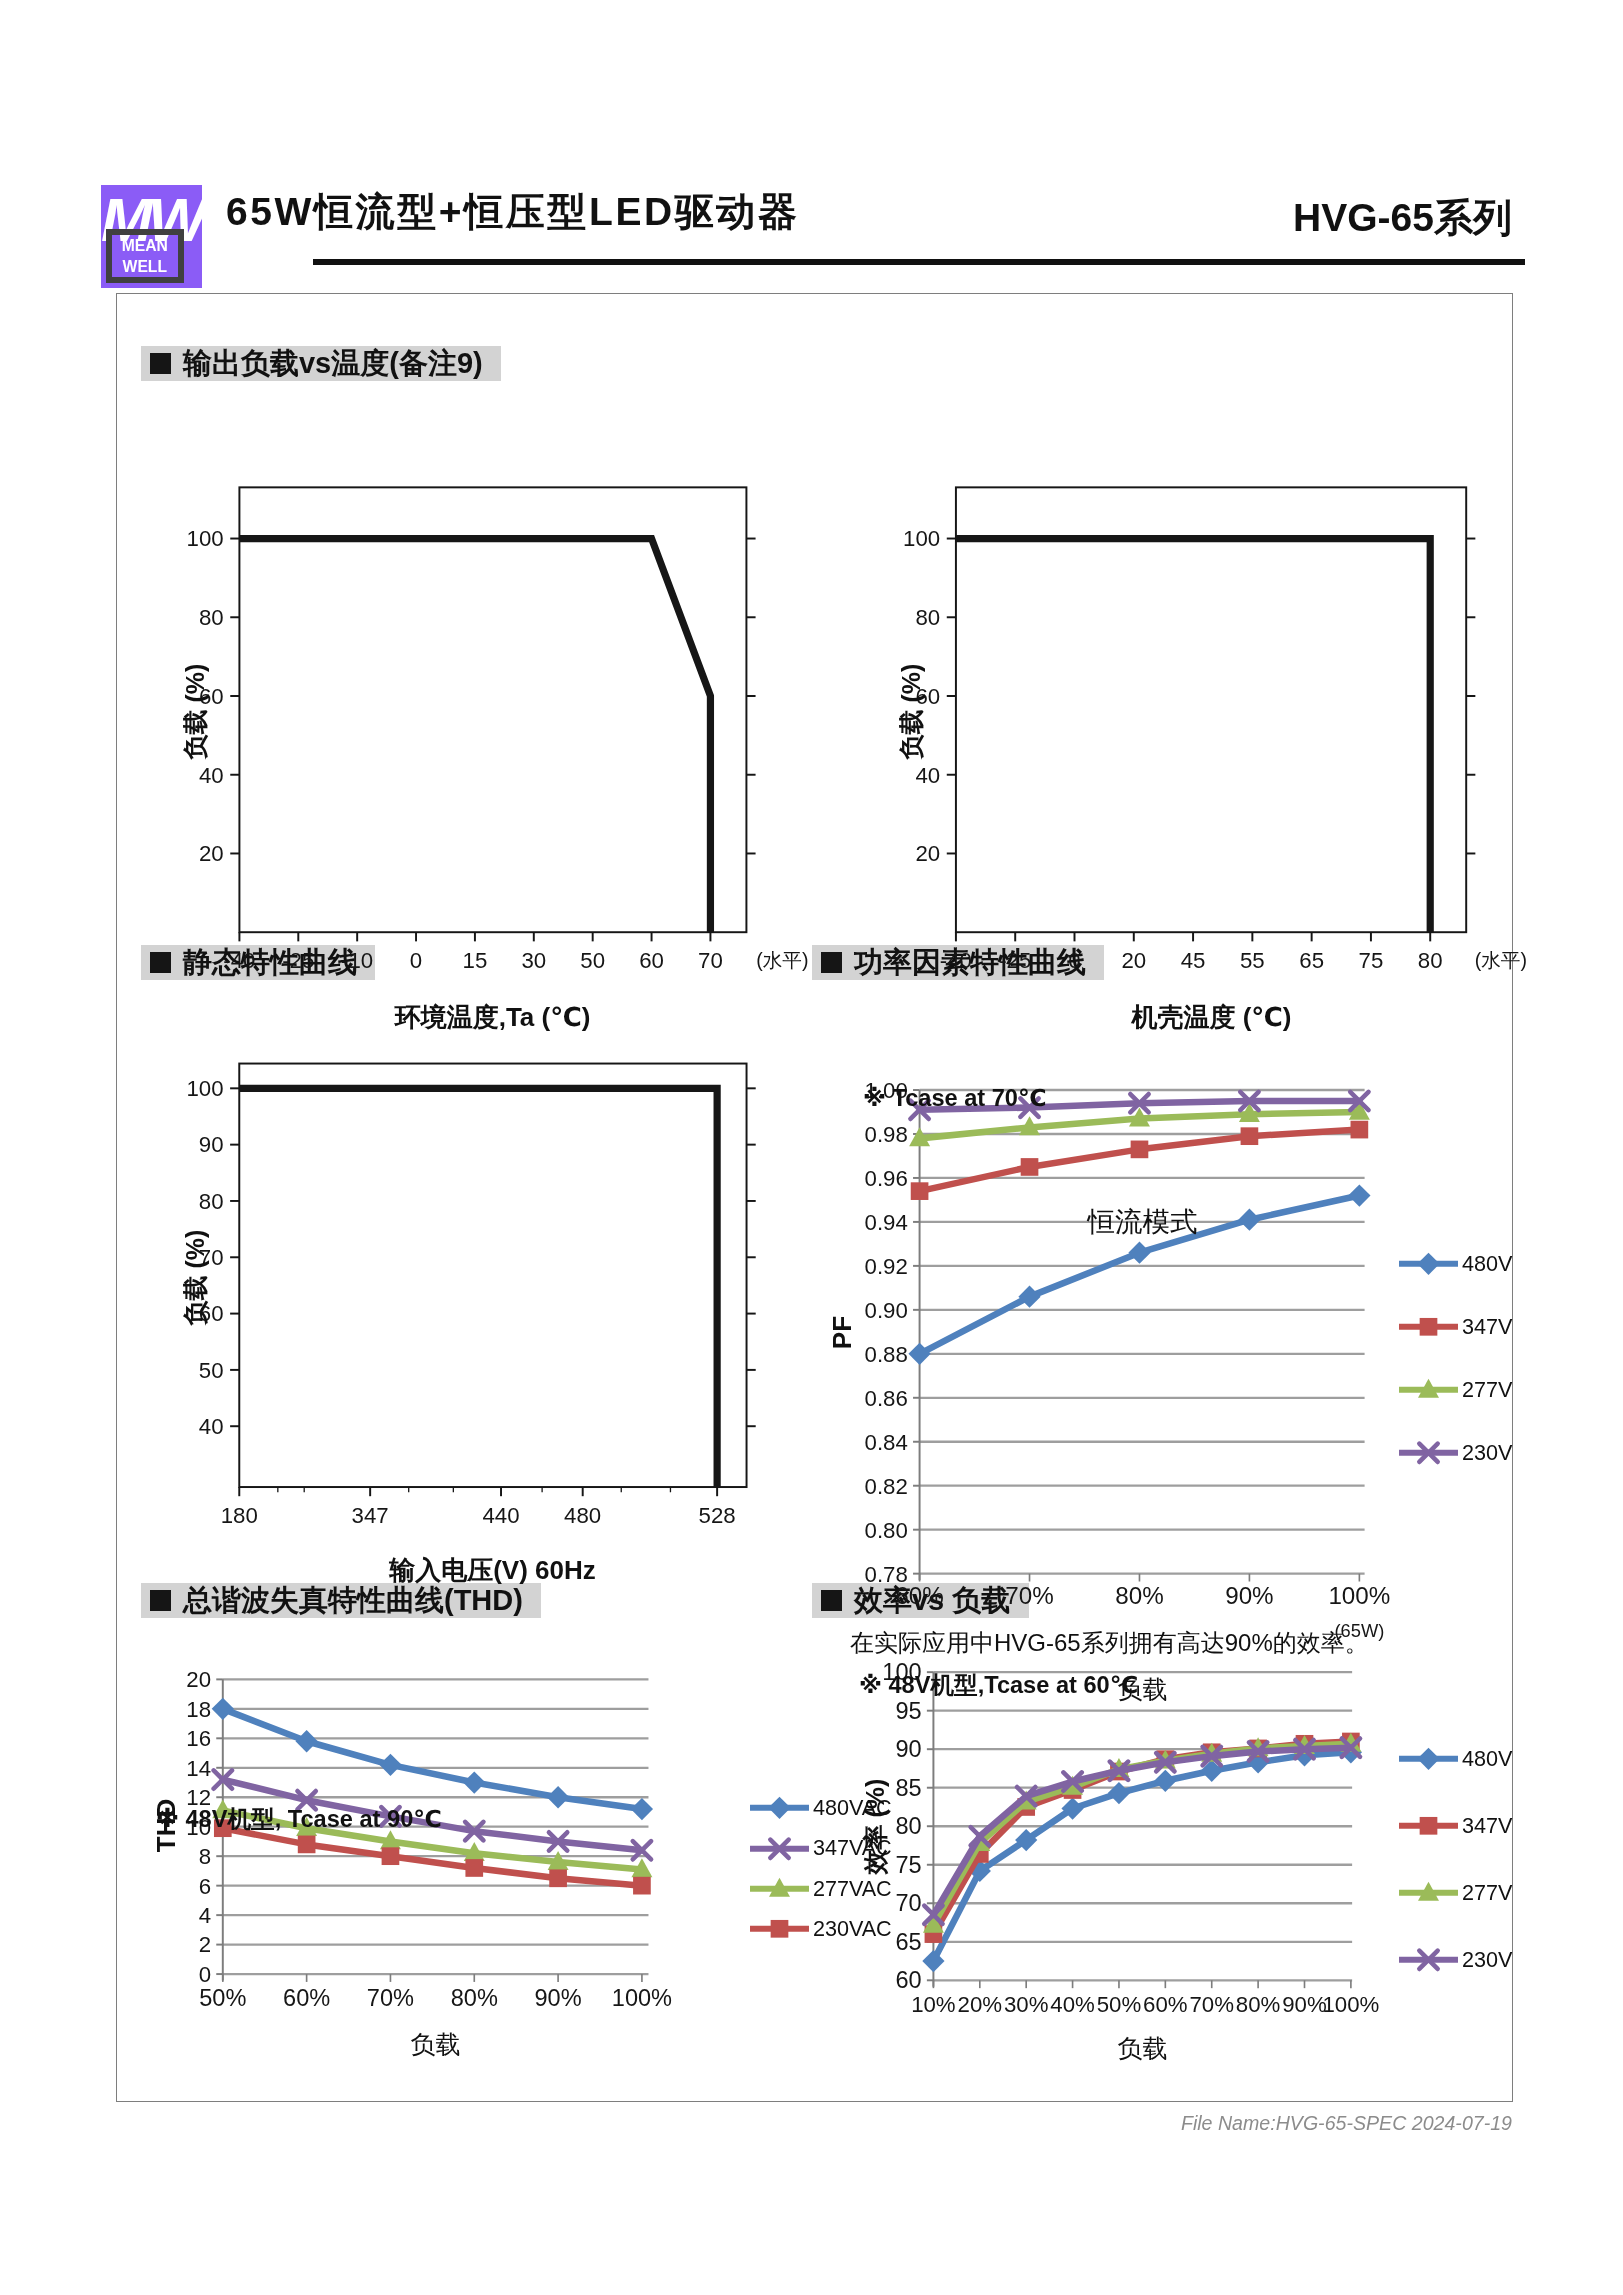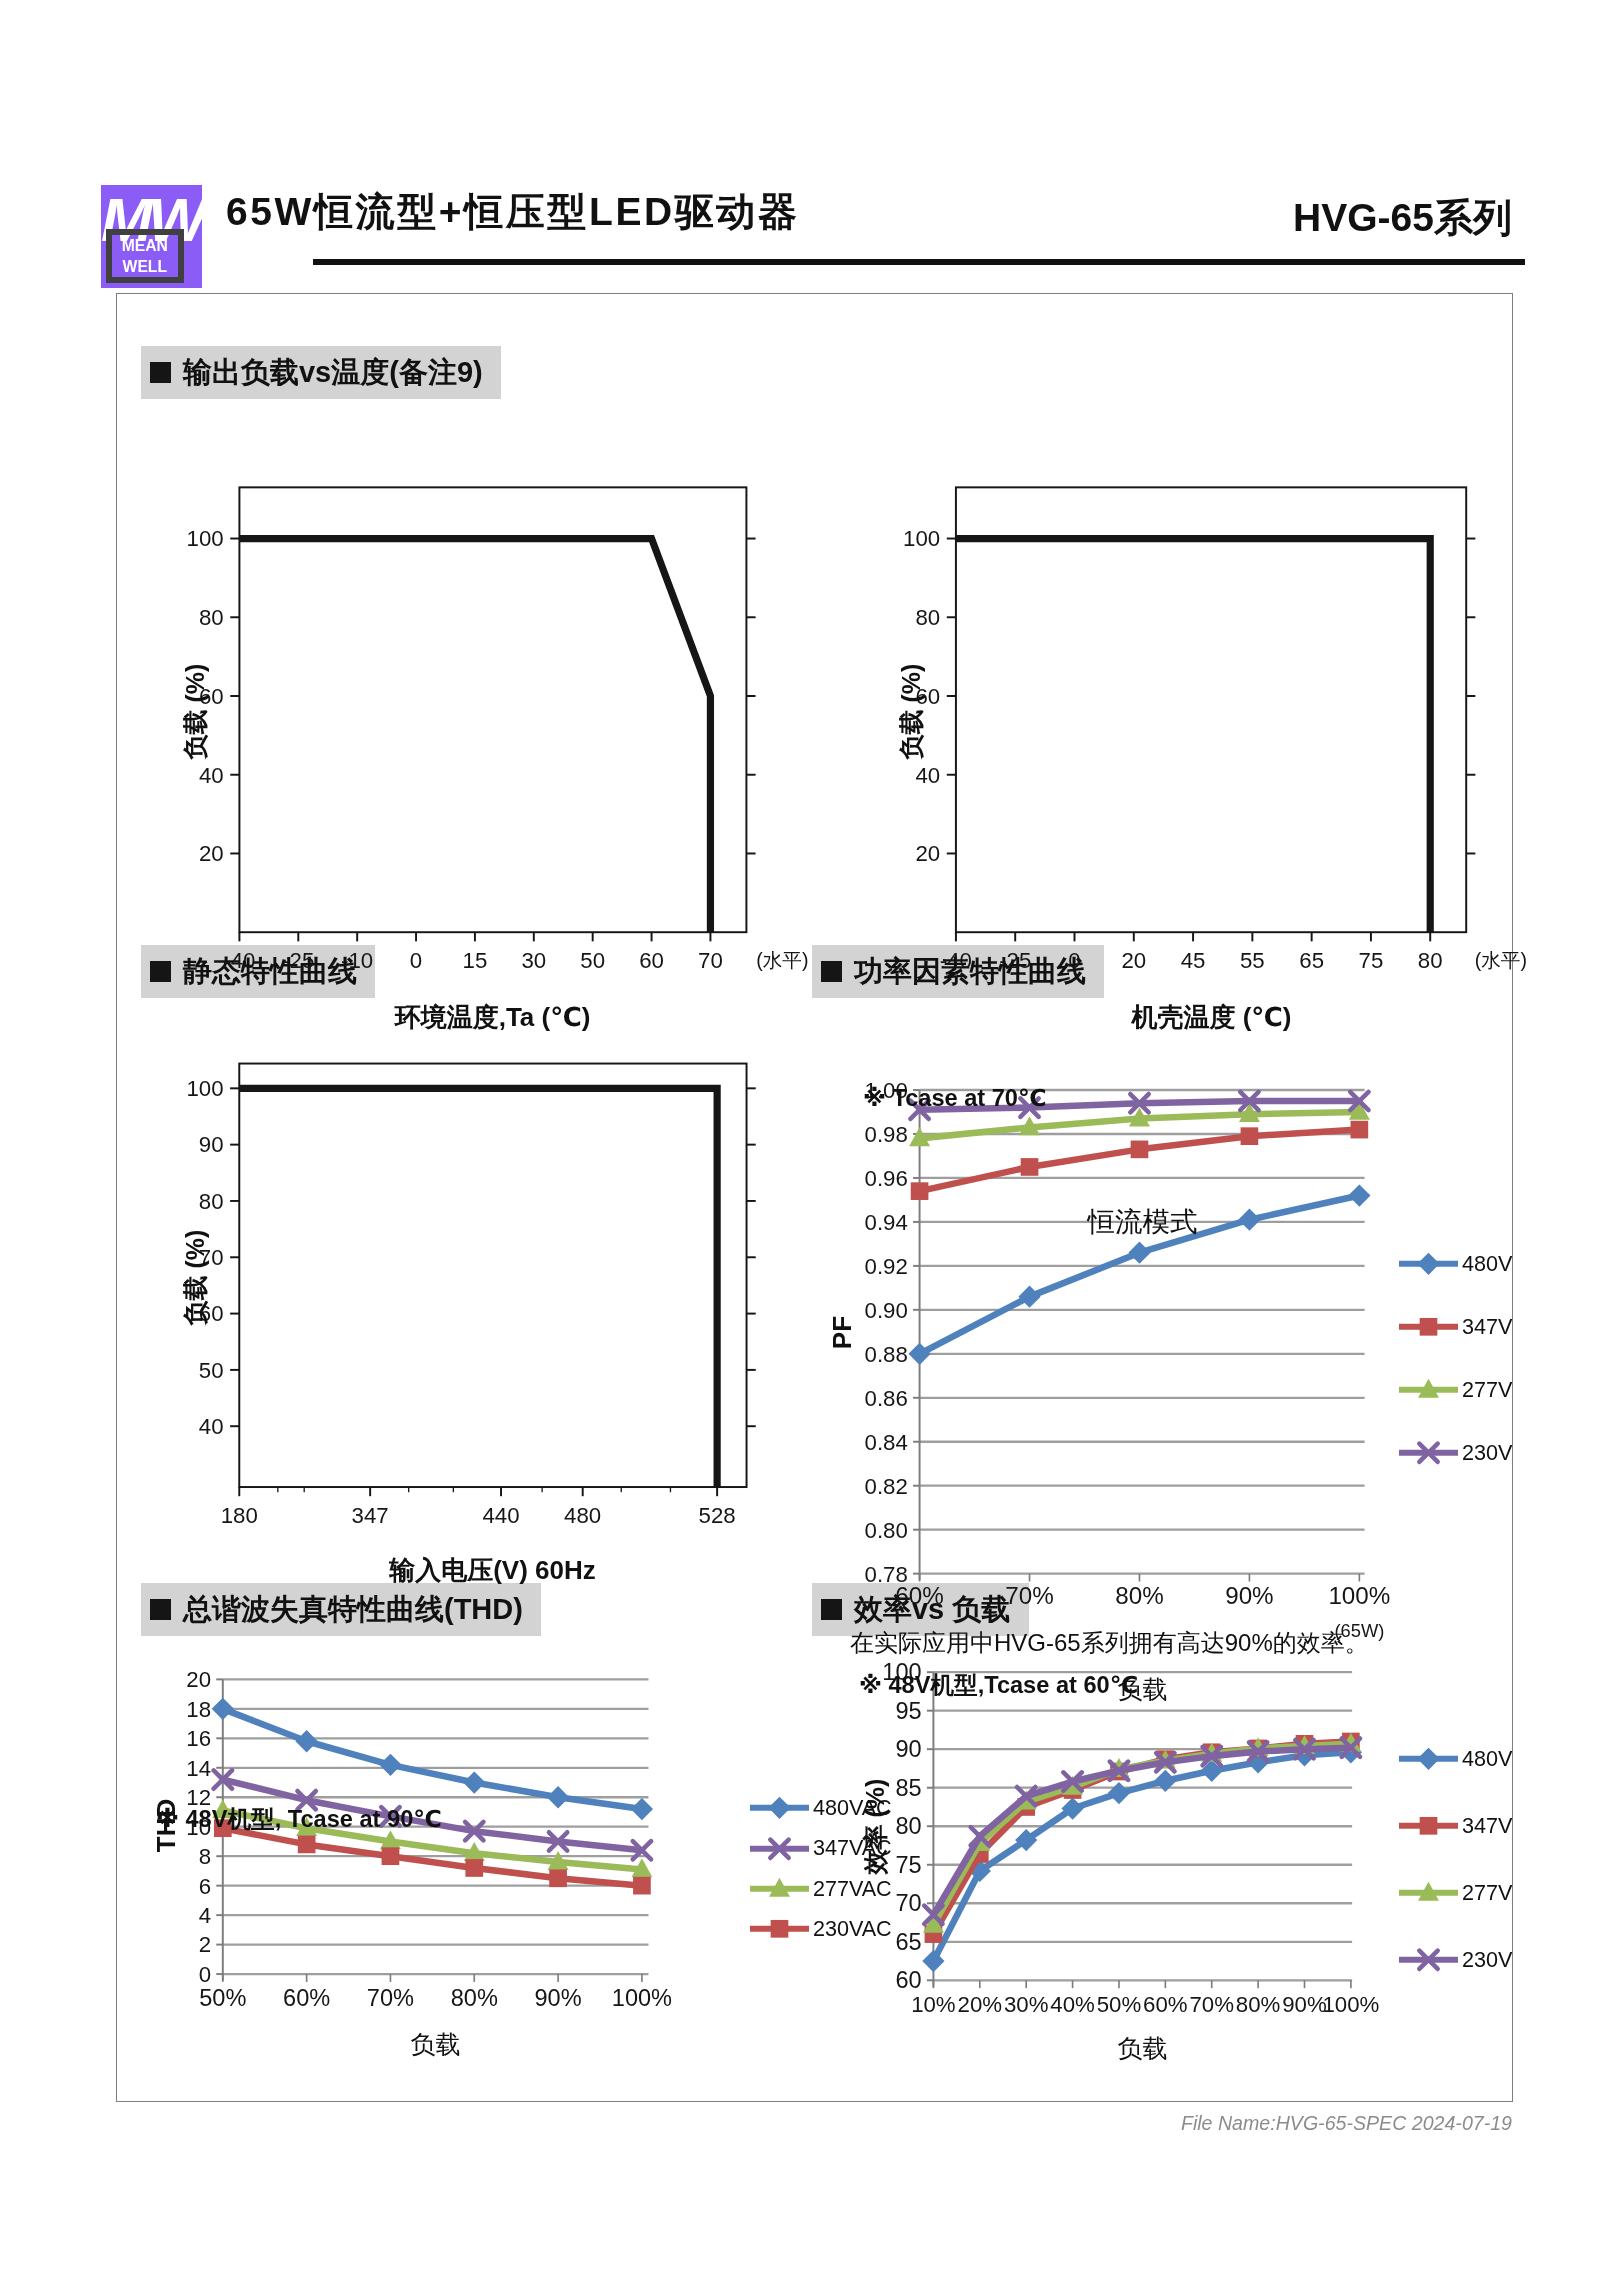--- a/index.html
+++ b/index.html
@@ -10,21 +10,21 @@
   .logo { left:101px; top:185px; width:101px; height:103px; background:#8b5cf6; }
   .logo-mw { font-size:62px; font-weight:bold; font-style:italic; color:#fff; text-align:center;
              line-height:69px; letter-spacing:-4.6px; }
   .logo-sub { position:absolute; left:4.6px; right:18px; bottom:4.6px; border:6px solid #404040; color:#fff;
               font-weight:bold; font-size:15.7px; text-align:center; line-height:21px; }
   .title-main { left:226px; top:185px; font-size:39px; font-weight:bold; letter-spacing:2.6px; white-space:nowrap; }
   .title-series { left:1204px; top:191px; width:308px; text-align:right; font-size:39px; font-weight:bold; white-space:nowrap; }
   .header-rule { left:313px; top:259px; width:1212px; height:5.9px; background:#111; }
   .frame { left:116px; top:293px; width:1395px; height:1807px; border:1.3px solid #7e7e7e; }
   
-  .sec { position:absolute; display:flex; align-items:center; gap:11.8px; background:#d3d3d3; height:53px;
+  .sec { position:absolute; display:flex; align-items:center; gap:11.8px; background:#d3d3d3; height:35px;
          padding:0 18.3px 0 9.2px; font-size:29px; font-weight:bold; white-space:nowrap; }
   .sec .sq { width:21px; height:21px; background:#151515; flex:none; }
   
   .xtitle { position:absolute; text-align:center; font-size:26px; font-weight:bold; white-space:nowrap; }
   .xtitle.thin { font-weight:normal; font-size:25px; }
   .vlabel { position:absolute; width:262px; text-align:center; transform:rotate(-90deg);
             font-size:25px; font-weight:bold; white-space:nowrap; }
   .note { position:absolute; font-size:23.6px; font-weight:bold; white-space:nowrap; }
   .desc { position:absolute; font-size:24px; white-space:nowrap; }
   .ctitle { position:absolute; text-align:center; font-size:27.5px; white-space:nowrap; }

